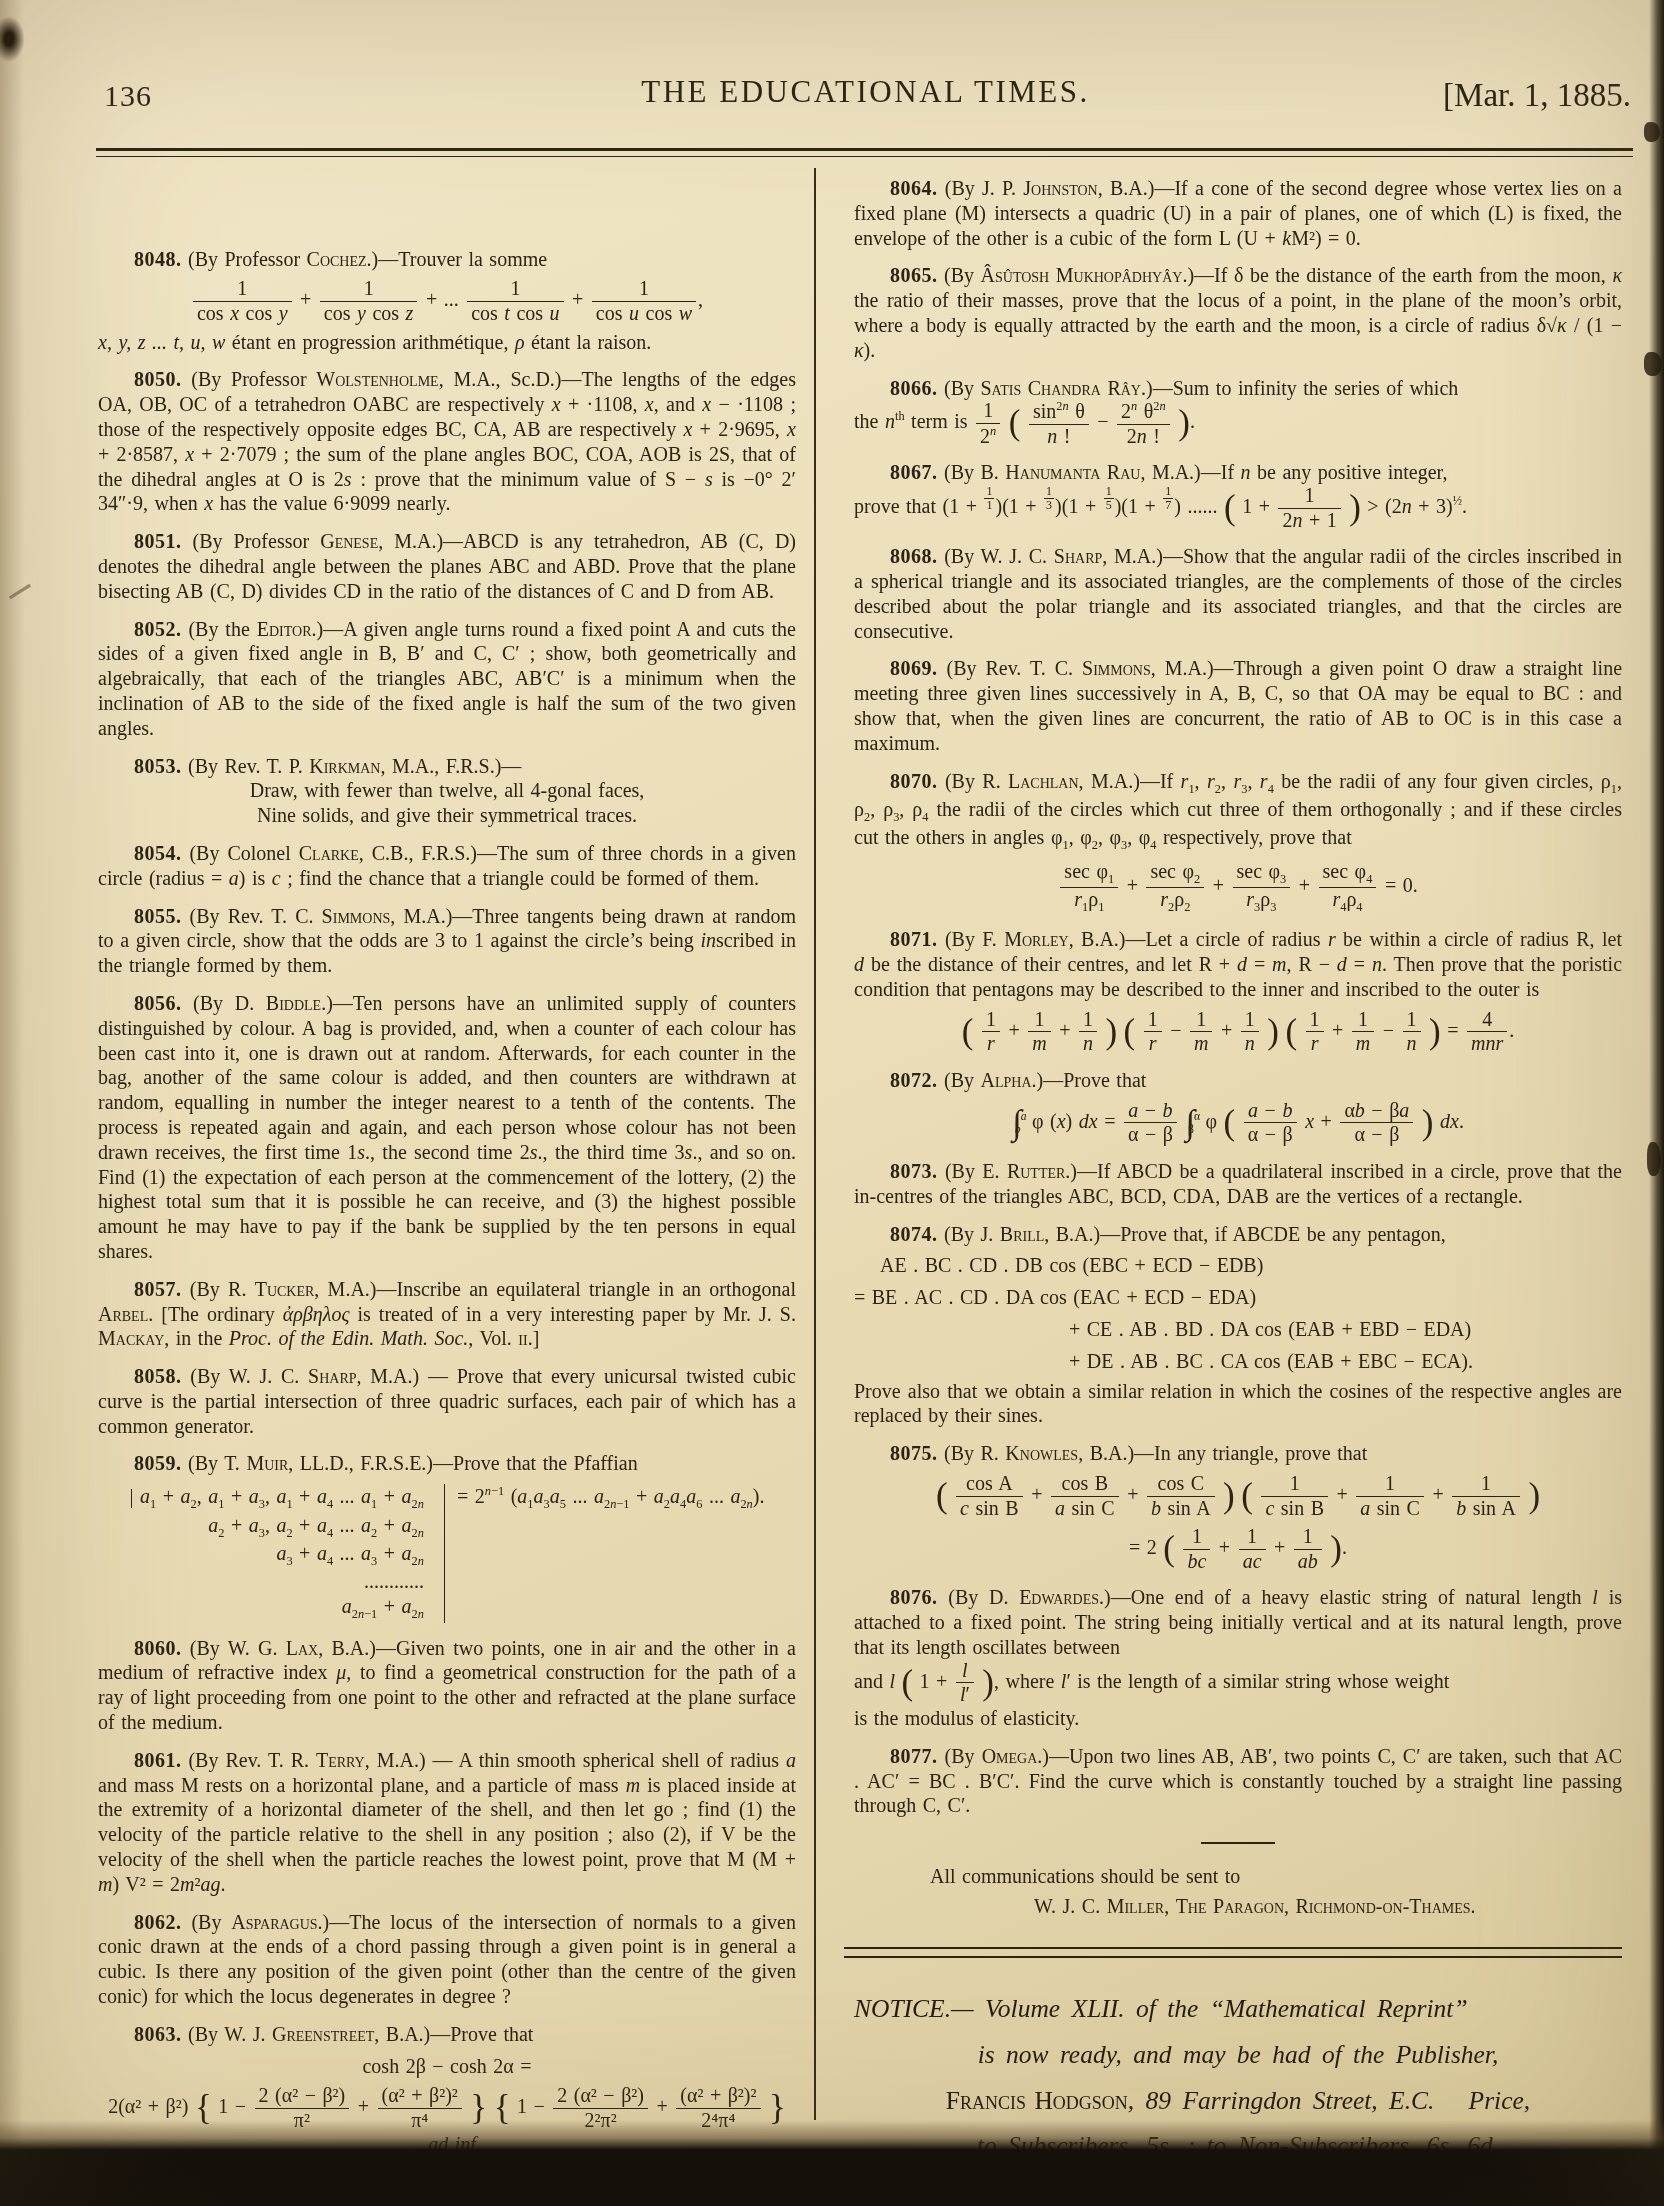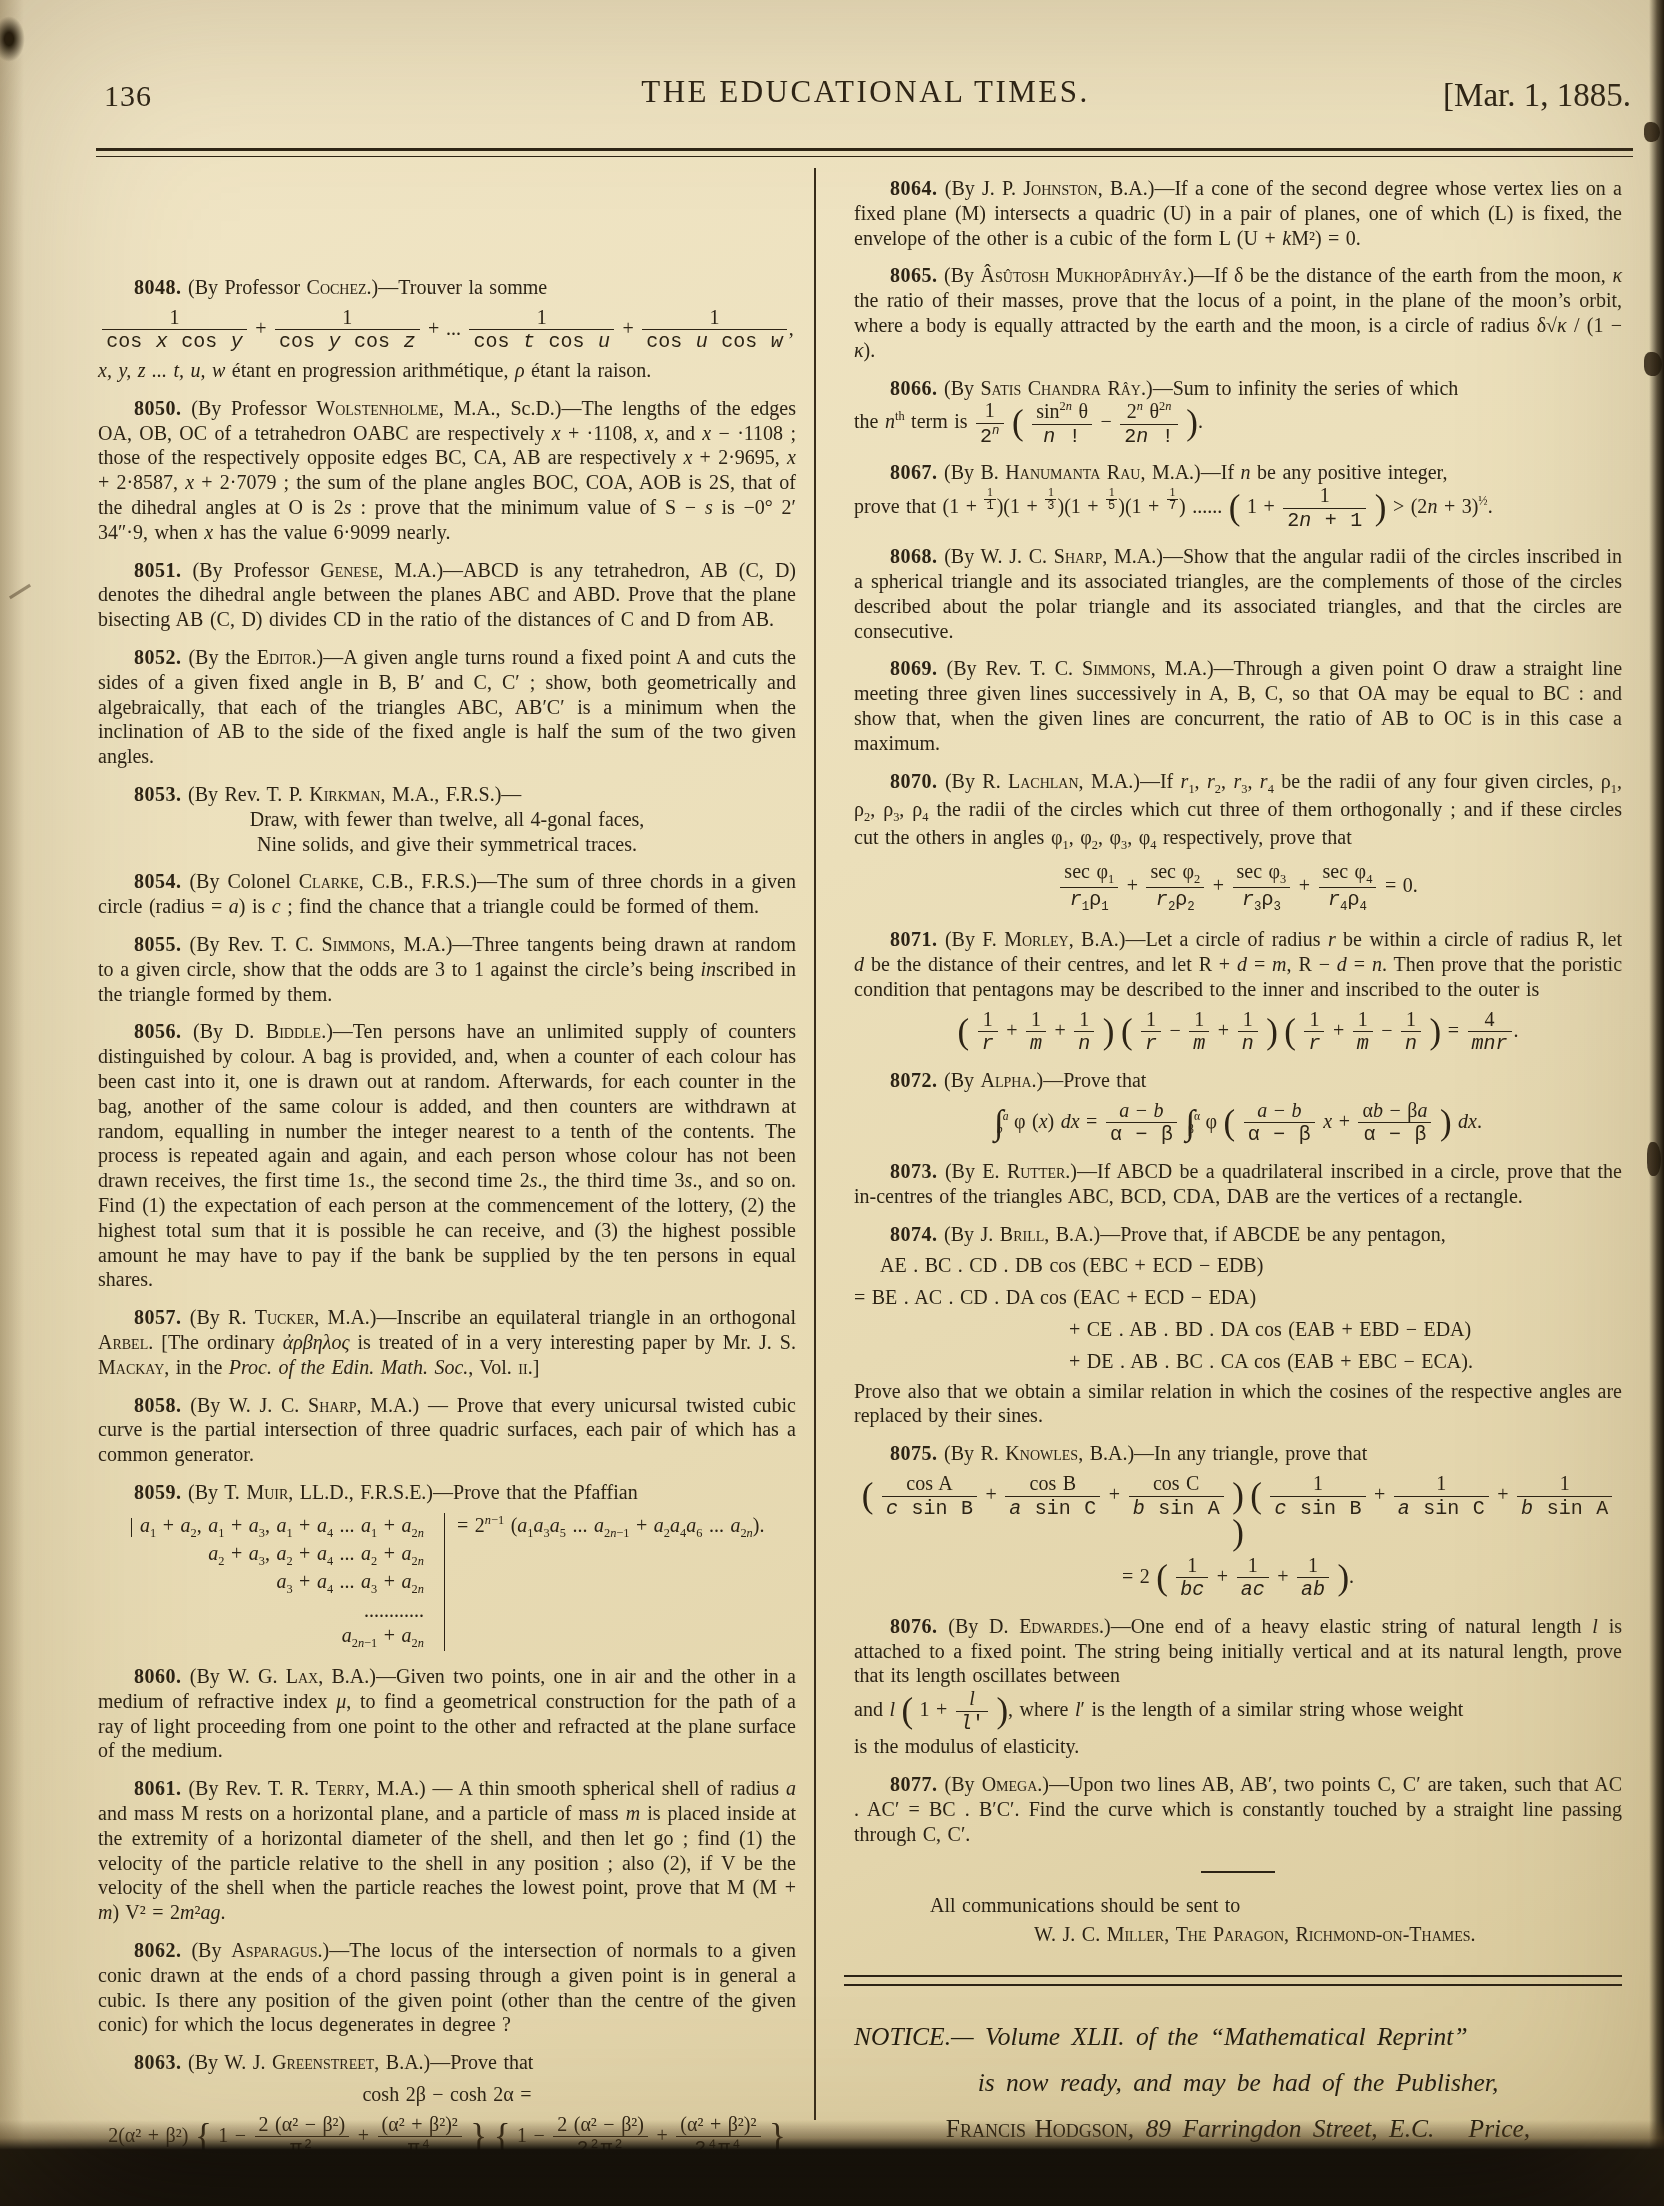--- a/index.html
+++ b/index.html
@@ -31,21 +31,21 @@
   .math{text-align:center;margin:7px 0 5px;}
   .math.ml{text-align:left;padding-left:26px;}
   .math.ml0{text-align:left;padding-left:0;}
   .math.mm{text-align:left;padding-left:215px;}
   .ctrline{text-align:center;}
   .sc{font-variant:small-caps;}
 
   
   .f{display:inline-block;vertical-align:middle;text-align:center;line-height:1.08;margin:0 2px;}
   .f .t{display:block;padding:0 4px 1px;border-bottom:1.7px solid #2c2315;}
-  .f .b{display:block;padding:1px 4px 0;font-family:Liberation Mono, monospace;}
+  .f .b{display:block;padding:1px 4px 0;}
   .f.sm{font-size:.6em;vertical-align:.3em;margin:0 1px;}
   .f.sm .t{border-bottom-width:1.2px;padding:0 2px;}
   .f.sm .b{padding:0 2px;}
   .bg{font-size:1.75em;vertical-align:middle;line-height:.8;}
   sup,sub{font-size:.62em;}
   .il{display:inline-flex;flex-direction:column;font-size:.58em;line-height:1.15;
     vertical-align:middle;margin:0 5px 0 -7px;text-align:left;}
   .il span:first-child{transform:translateX(6px);}
   .pf{display:flex;justify-content:center;margin:8px 0 6px;}
   .pfrows{border-right:1.9px solid #2c2315;padding-right:20px;text-align:right;}

